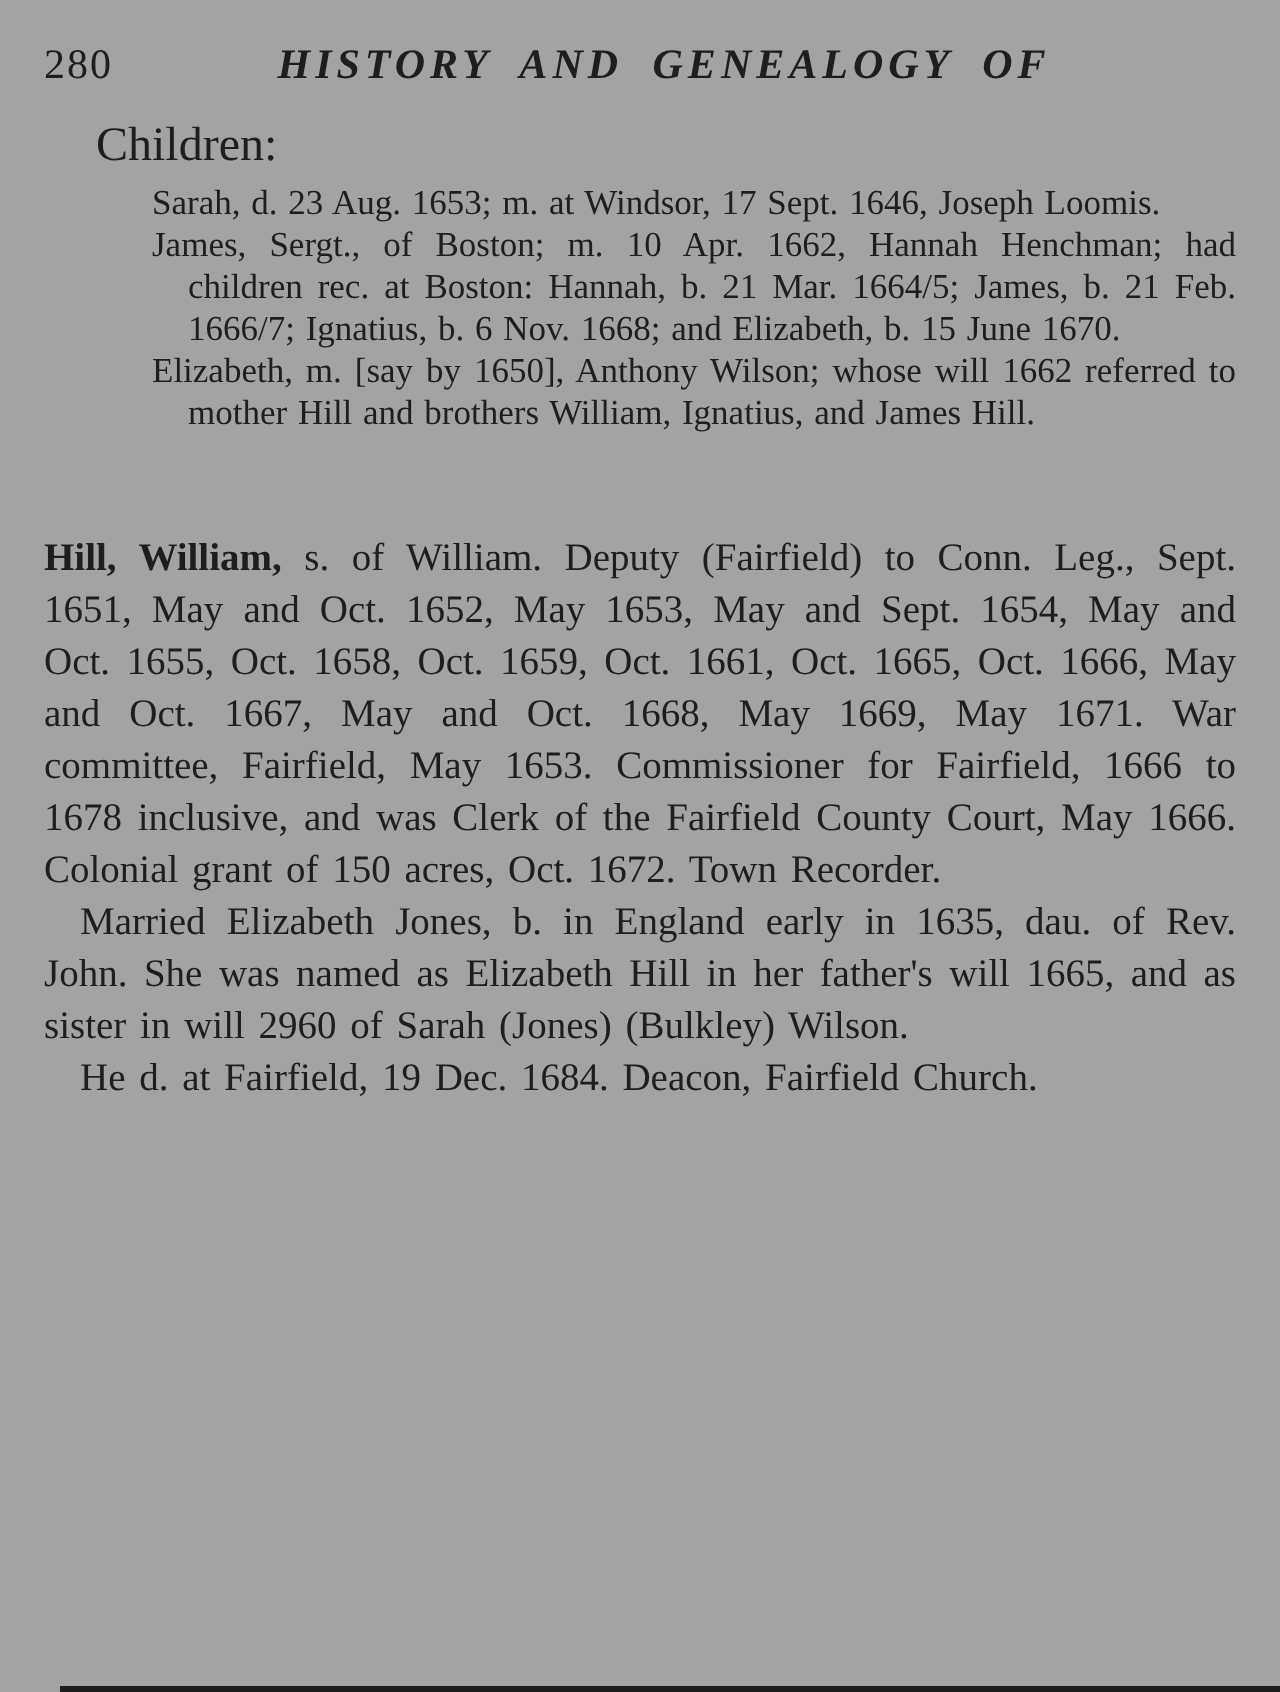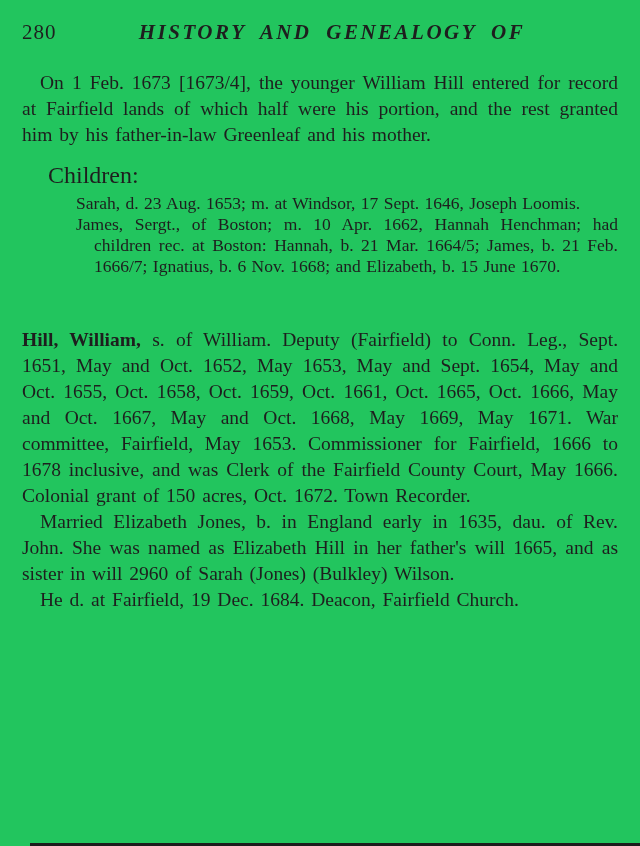--- a/index.html
+++ b/index.html
@@ -6,21 +6,21 @@
     margin: 0;
     padding: 0;
     background: #e9e9e6;
   }
   .page {
     position: relative;
     box-sizing: border-box;
     width: 640px;
     height: 846px;
     padding: 20px 22px 0 22px;
-    background: #22c55e;
+    background: #a3a3a3;
     overflow: hidden;
     font-family: "Liberation Serif", "DejaVu Serif", serif;
     color: #1e1e1e;
   }
   .running-head {
     position: relative;
     height: 26px;
     font-size: 21px;
   }
   .pageno {
@@ -96,27 +96,27 @@
 </head>
 <body>
 
 <div class="page">
 
   <header class="running-head">
     <span class="pageno">280</span>
     <span class="head-title">HISTORY AND GENEALOGY OF</span>
   </header>
 
-  <p class="body-par p-intro">On 1 Feb. 1673 [1673/4], the younger William Hill entered for record at Fairfield lands of which half were his portion, and the rest granted him by his father-in-law Greenleaf and his mother.</p>
 
   <section>
     <p class="children-heading">Children:</p>
     <ul class="children-list">
       <li>Sarah, d. 23 Aug. 1653; m. at Windsor, 17 Sept. 1646, Joseph Loomis.</li>
       <li>James, Sergt., of Boston; m. 10 Apr. 1662, Hannah Henchman; had children rec. at Boston: Hannah, b. 21 Mar. 1664/5; James, b. 21 Feb. 1666/7; Ignatius, b. 6 Nov. 1668; and Elizabeth, b. 15 June 1670.</li>
+      <li>Elizabeth, m. [say by 1650], Anthony Wilson; whose will 1662 referred to mother Hill and brothers William, Ignatius, and James Hill.</li>
     </ul>
   </section>
 
   <p class="body-par p-entry"><strong class="entry-name">Hill, William,</strong> <span>s. of William. Deputy (Fairfield) to Conn. Leg., Sept. 1651, May and Oct. 1652, May 1653, May and Sept. 1654, May and Oct. 1655, Oct. 1658, Oct. 1659, Oct. 1661, Oct. 1665, Oct. 1666, May and Oct. 1667, May and Oct. 1668, May 1669, May 1671. War committee, Fairfield, May 1653. Commissioner for Fairfield, 1666 to 1678 inclusive, and was Clerk of the Fairfield County Court, May 1666. Colonial grant of 150 acres, Oct. 1672. Town Recorder.</span></p>
 
   <p class="body-par p-married">Married Elizabeth Jones, b. in England early in 1635, dau. of Rev. John. She was named as Elizabeth Hill in her father's will 1665, and as sister in will 2960 of Sarah (Jones) (Bulkley) Wilson.</p>
 
   <p class="body-par p-death">He d. at Fairfield, 19 Dec. 1684. Deacon, Fairfield Church.</p>
 
   <div class="bottom-rule"></div>

